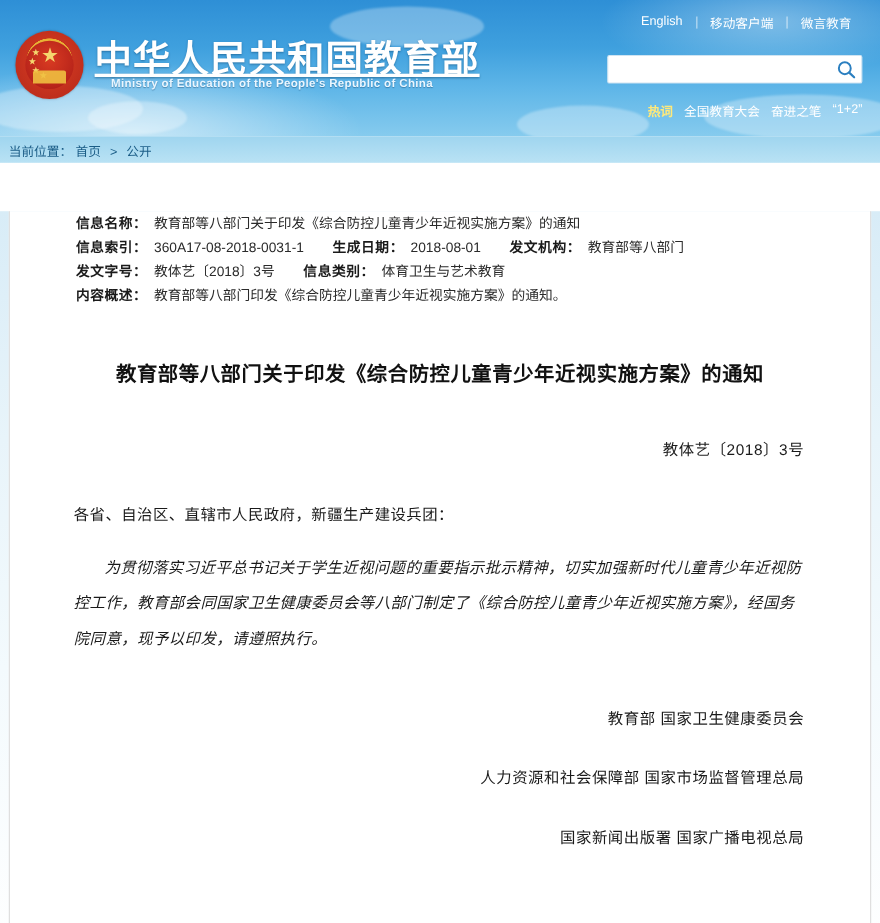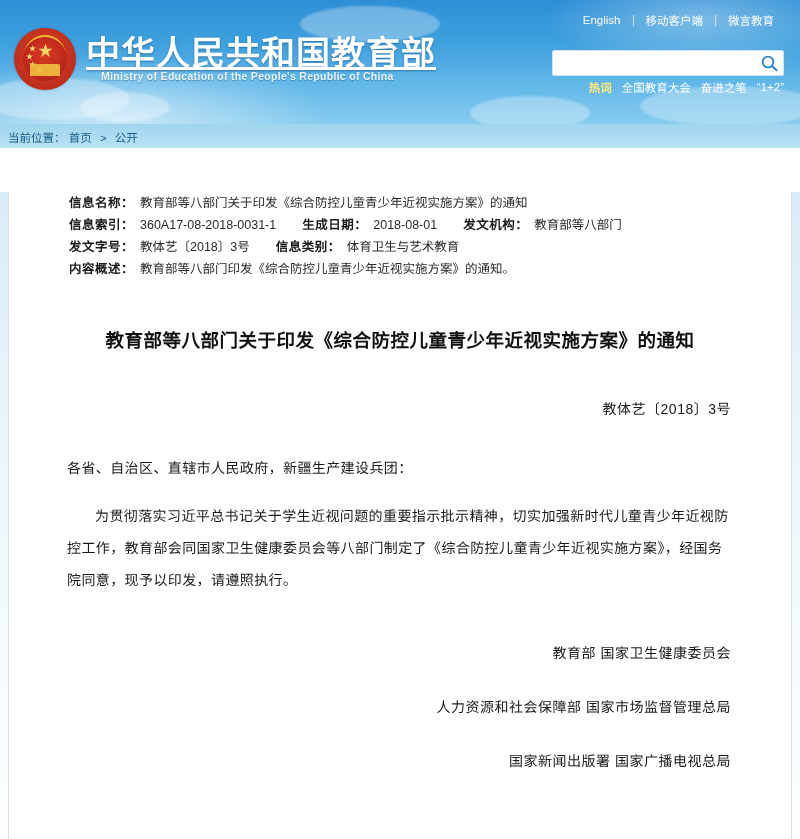--- a/index.html
+++ b/index.html
@@ -166,21 +166,21 @@
     border: none;
     background: transparent;
     cursor: pointer;
     padding: 0;
   }
   .search-btn svg { display: block; }
 
   .hotwords {
     position: absolute;
     right: 16px;
-    top: 79px;
+    top: 92px;
     display: flex;
     align-items: center;
     gap: 10px;
     font-size: 11.5px;
     white-space: nowrap;
   }
   .hotwords .hw-label { color: #ffe97a; font-weight: bold; }
   .hotwords a { color: #ffffff; text-decoration: none; }
 
   
@@ -269,21 +269,21 @@
   }
 
   .doc-body {
     margin: 34px 58px 0 58px;
     font-size: 14px;
     color: #1a1a1a;
     line-height: 32px;
     letter-spacing: 0.4px;
   }
   .doc-body p { margin: 0 0 0 0; }
-  .doc-body p.indent { text-indent: 28px; margin-top: 16px; }
+  .doc-body p.indent { text-indent: 28px; margin-top: 16px; font-style: italic; }
 
   .signature {
     margin: 30px 60px 0 0;
     text-align: right;
     font-size: 14px;
     color: #1a1a1a;
     line-height: 54px;
     letter-spacing: 0.5px;
   }
   .signature div { white-space: nowrap; }

